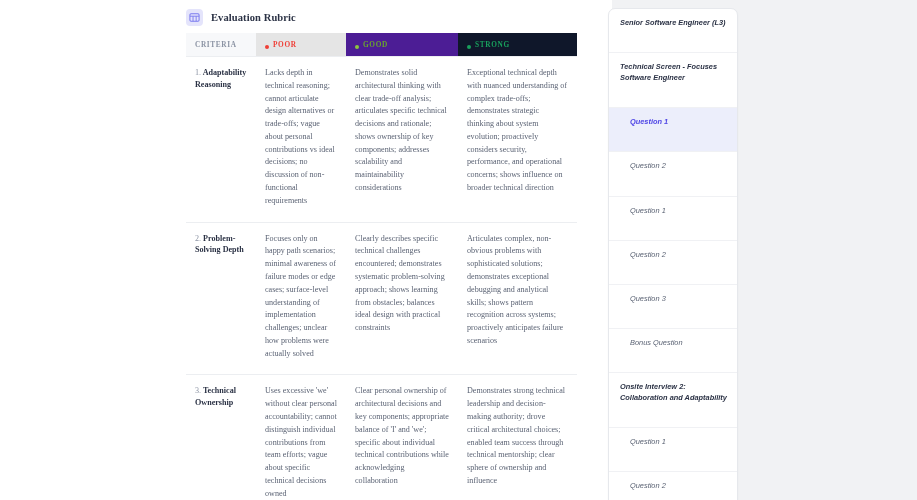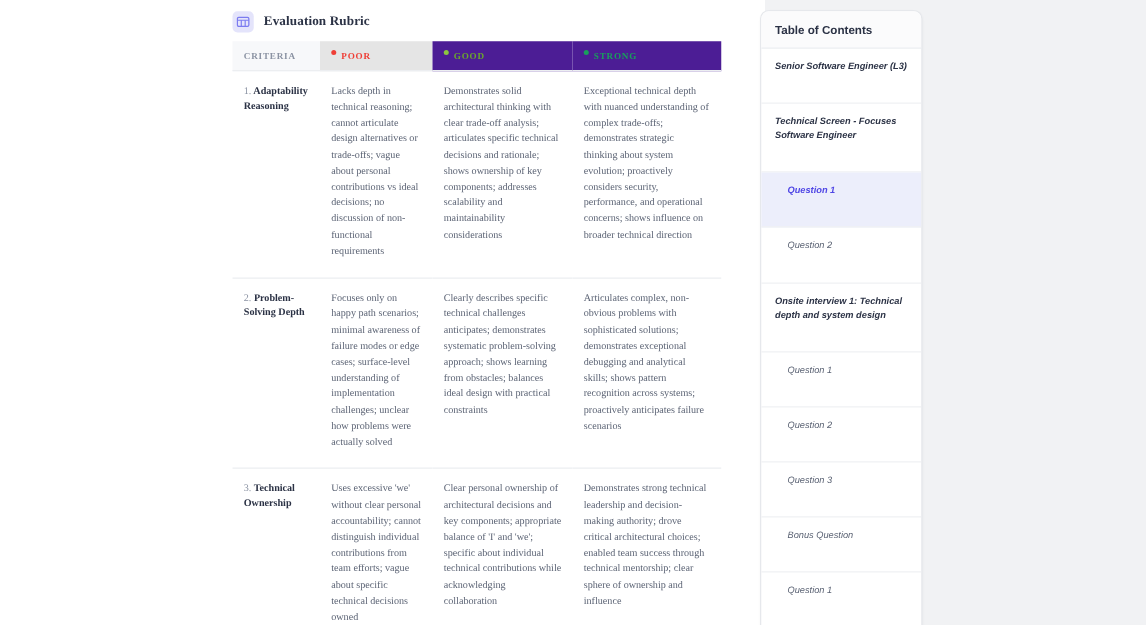--- a/index.html
+++ b/index.html
@@ -63,22 +63,22 @@
     padding: 7px 8px 7px 9px;
     font-size: 7.3px;
     font-weight: bold;
     letter-spacing: 0.65px;
     text-transform: uppercase;
     height: 22px;
   }
   .th-criteria { background: #f7f8fa; color: #8b93a3; width: 70px; }
   .th-poor     { background: #e5e5e5; color: #ef3e36; width: 90px; }
   .th-good     { background: #4c1d95; color: #6aa82b; width: 112px; }
-  .th-strong   { background: #4c1d95; color: #18a05c; width: 119px; }
-  .th-inner { display: flex; align-items: flex-start; gap: 4px; }
+  .th-strong   { background: #0f172a; color: #18a05c; width: 119px; }
+  .th-inner { display: flex; align-items: flex-end; gap: 4px; }
   .dot { width: 4px; height: 4px; border-radius: 50%; flex: none; display: inline-block; }
   .dot-poor { background: #ef3e36; }
   .dot-good { background: #8cc63f; }
   .dot-strong { background: #18a05c; }
 
   .rubric-table td {
     padding: 10px 9px 14px 9px;
     font-size: 8.1px;
     line-height: 1.58;
     color: #5b6374;
@@ -194,50 +194,49 @@
           <td>Demonstrates solid architectural thinking with clear trade-off analysis; articulates specific technical decisions and rationale; shows ownership of key components; addresses scalability and maintainability considerations</td>
           <td>Exceptional technical depth with nuanced understanding of complex trade-offs; demonstrates strategic thinking about system evolution; proactively considers security, performance, and operational concerns; shows influence on broader technical direction</td>
         </tr>
 
         <tr>
           <td class="crit-cell">
             <span class="num">2.</span>
             <span>Problem-Solving Depth</span>
           </td>
           <td>Focuses only on happy path scenarios; minimal awareness of failure modes or edge cases; surface-level understanding of implementation challenges; unclear how problems were actually solved</td>
-          <td>Clearly describes specific technical challenges anticipates; demonstrates systematic problem-solving approach; shows learning from obstacles; balances ideal design with practical constraints</td>
+          <td>Clearly describes specific technical challenges encountered; demonstrates systematic problem-solving approach; shows learning from obstacles; balances ideal design with practical constraints</td>
           <td>Articulates complex, non-obvious problems with sophisticated solutions; demonstrates exceptional debugging and analytical skills; shows pattern recognition across systems; proactively anticipates failure scenarios</td>
         </tr>
 
         <tr>
           <td class="crit-cell">
             <span class="num">3.</span>
             <span>Technical Ownership</span>
           </td>
           <td>Uses excessive 'we' without clear personal accountability; cannot distinguish individual contributions from team efforts; vague about specific technical decisions owned</td>
           <td>Clear personal ownership of architectural decisions and key components; appropriate balance of 'I' and 'we'; specific about individual technical contributions while acknowledging collaboration</td>
           <td>Demonstrates strong technical leadership and decision-making authority; drove critical architectural choices; enabled team success through technical mentorship; clear sphere of ownership and influence</td>
         </tr>
 
       </tbody>
     </table>
   </div>
 
   <aside class="toc">
-    <div class="toc-header">Table of Contents</div>
 
     <div class="toc-item level-0">Senior Software Engineer (L3)</div>
     <div class="toc-item level-0">Technical Screen - Focuses Software Engineer</div>
     <div class="toc-item level-1 active">Question 1</div>
     <div class="toc-item level-1">Question 2</div>
-    <div class="toc-item level-0">Onsite interview 1: Technical depth and system design</div>
     <div class="toc-item level-1">Question 1</div>
     <div class="toc-item level-1">Question 2</div>
     <div class="toc-item level-1">Question 3</div>
     <div class="toc-item level-1">Bonus Question</div>
+    <div class="toc-item level-0">Onsite Interview 2: Collaboration and Adaptability</div>
     <div class="toc-item level-1">Question 1</div>
     <div class="toc-item level-1">Question 2</div>
     <div class="toc-item level-1">Question 3</div>
     <div class="toc-item level-1">Bonus Question</div>
     <div class="toc-item level-0">Onsite interview 3: Culture and long-term potential</div>
 
   </aside>
 
 </div>
 

